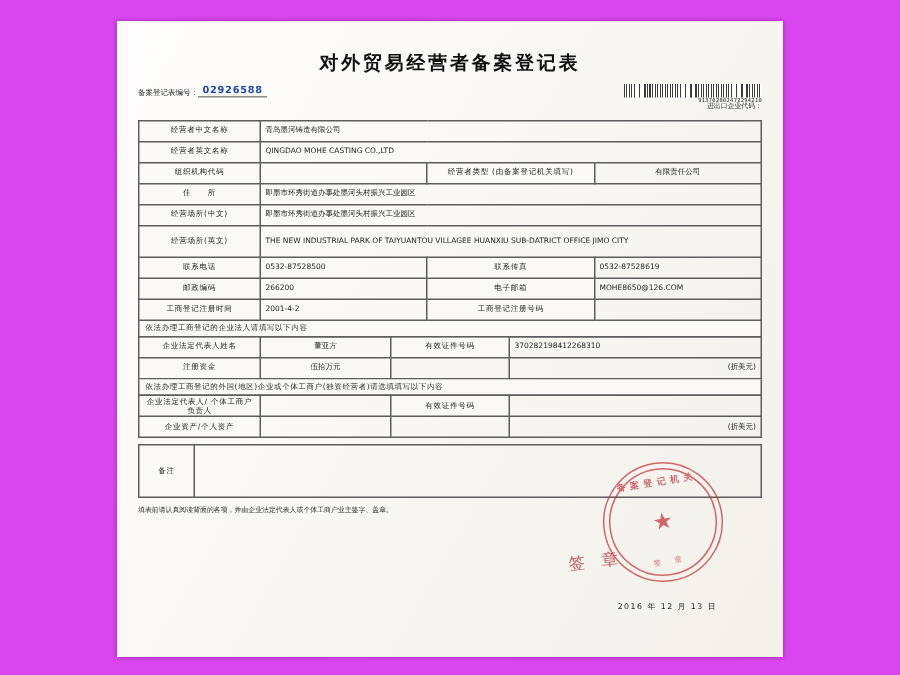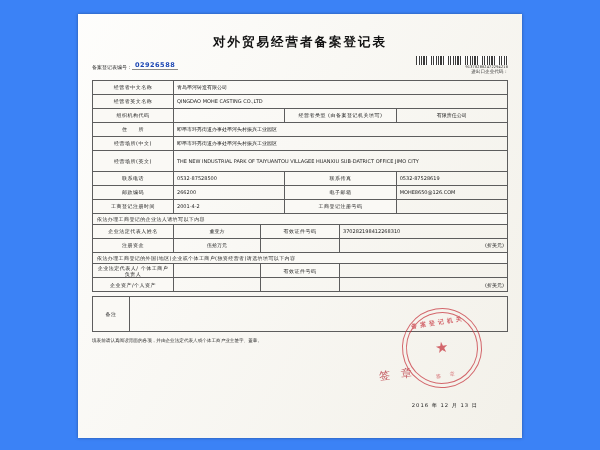--- a/index.html
+++ b/index.html
@@ -3,21 +3,21 @@
 <meta charset="utf-8">
 <style>
   html,body{margin:0;padding:0;}
   body{
     width:600px;height:450px;overflow:hidden;
     background:#ffffff;
     font-family:"DejaVu Sans", sans-serif;
   }
   .page{
     position:relative;width:600px;height:450px;
-    background:#3b82f6;
+    background:#d946ef;
   }
   
   .sheet{
     position:absolute;left:78px;top:14px;width:444px;height:424px;
     background:#fcfbf7;
     box-shadow:0 0 3px rgba(0,0,0,.35);
     overflow:hidden;
   }
   .sheet:before{ 
     content:"";position:absolute;inset:0;
@@ -26,21 +26,21 @@
   }
   .doc{
     position:absolute;left:14px;top:10px;width:416px;height:404px;
     font-size:5.2px;color:#2b2b2b;line-height:1.25;
   }
   .title{
     text-align:center;font-weight:bold;font-size:12.5px;letter-spacing:2px;
     color:#111;margin-top:10px;
   }
   .topbar{
-    display:flex;justify-content:space-between;align-items:center;
+    display:flex;justify-content:space-between;align-items:flex-start;
     margin-top:6px;font-size:5px;
   }
   .topbar .left{display:flex;align-items:flex-end;}
   .topbar .num{
     color:#1b46b4;font-weight:bold;font-size:6.5px;letter-spacing:.5px;
     border-bottom:.5px solid #8a8a8a;padding:0 3px;
   }
   .topbar .right{text-align:right;font-size:4.6px;color:#333;}
   .barcode{
     font-family:"DejaVu Sans Mono", monospace;font-size:3.6px;letter-spacing:.2px;

